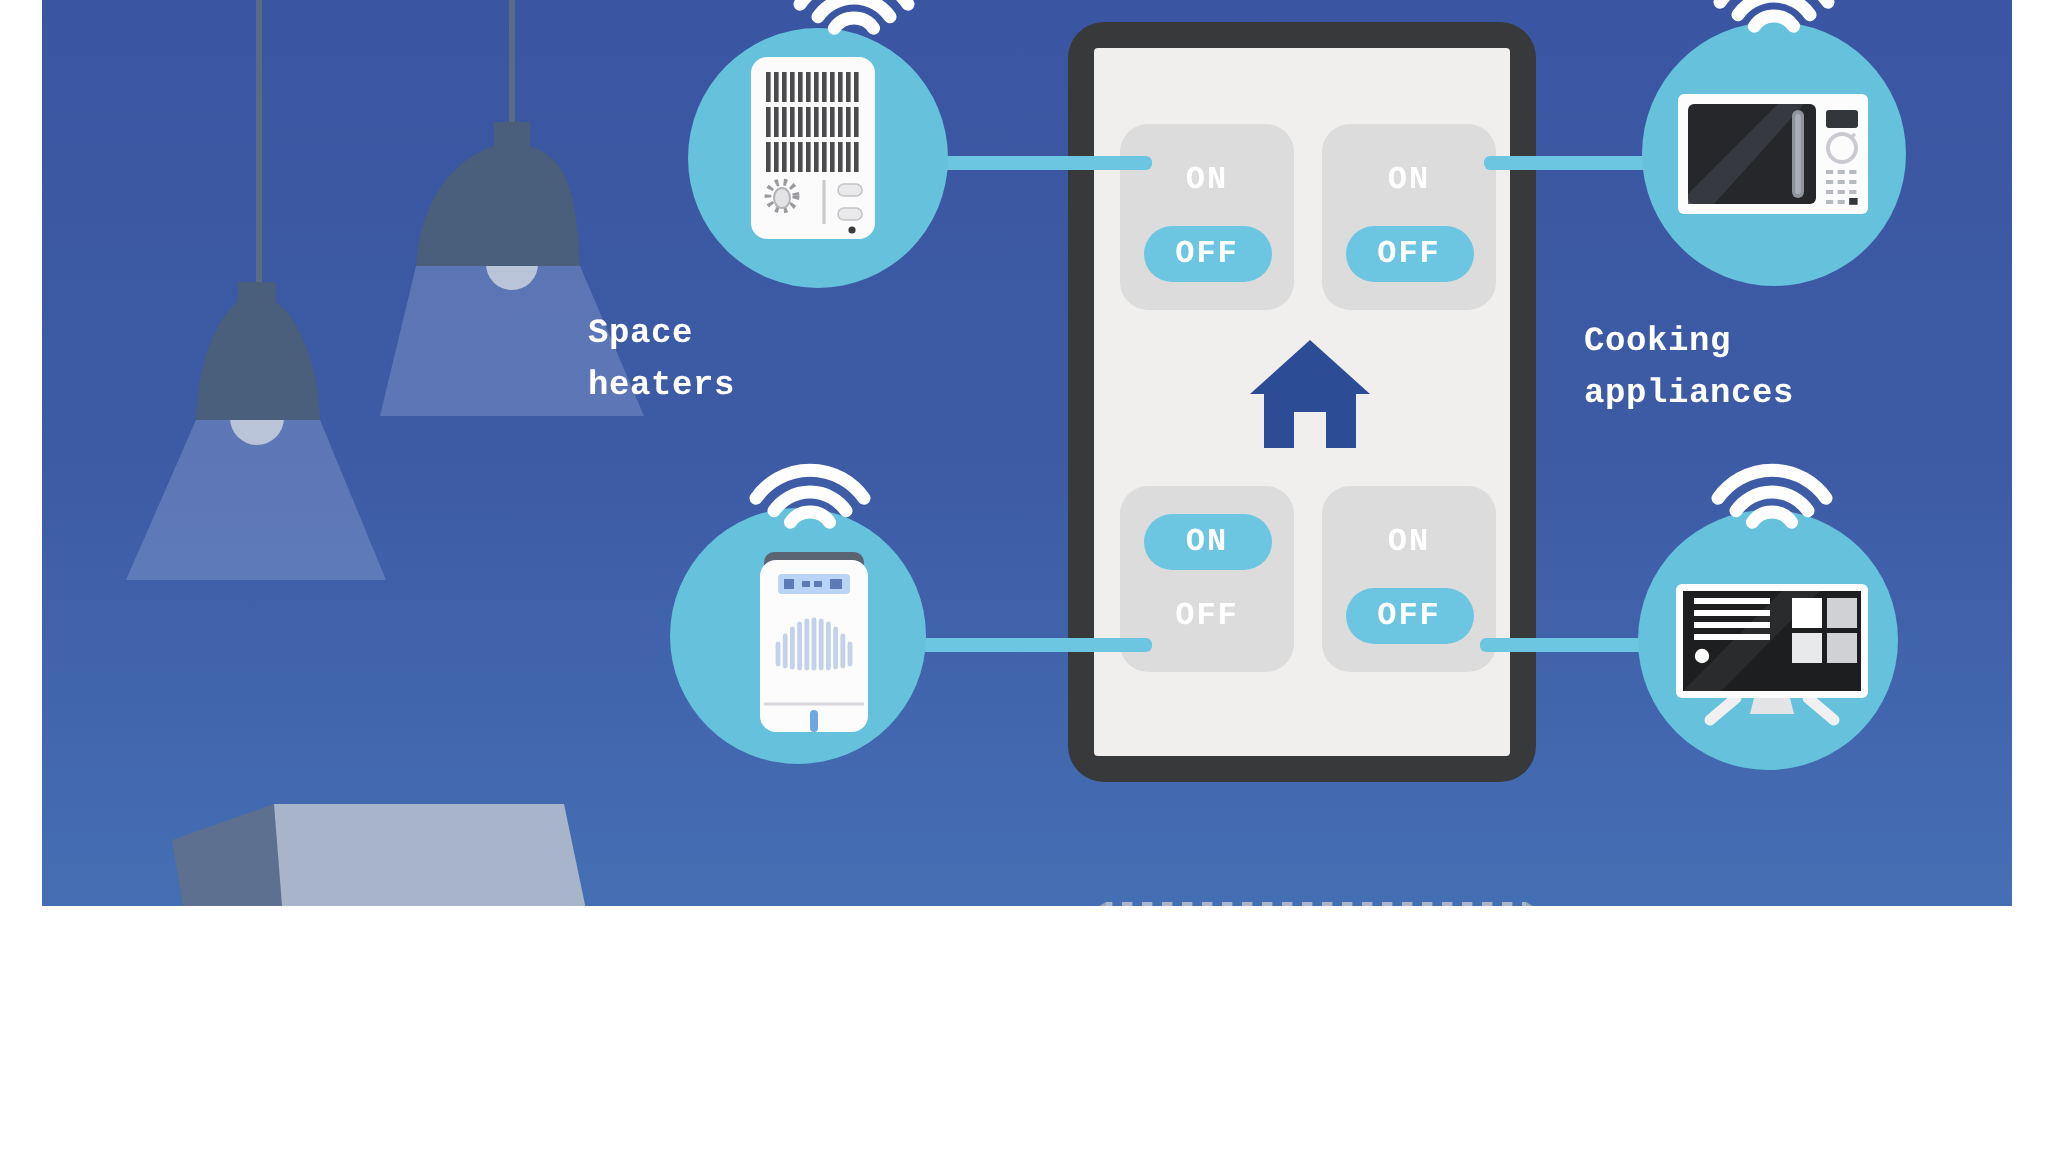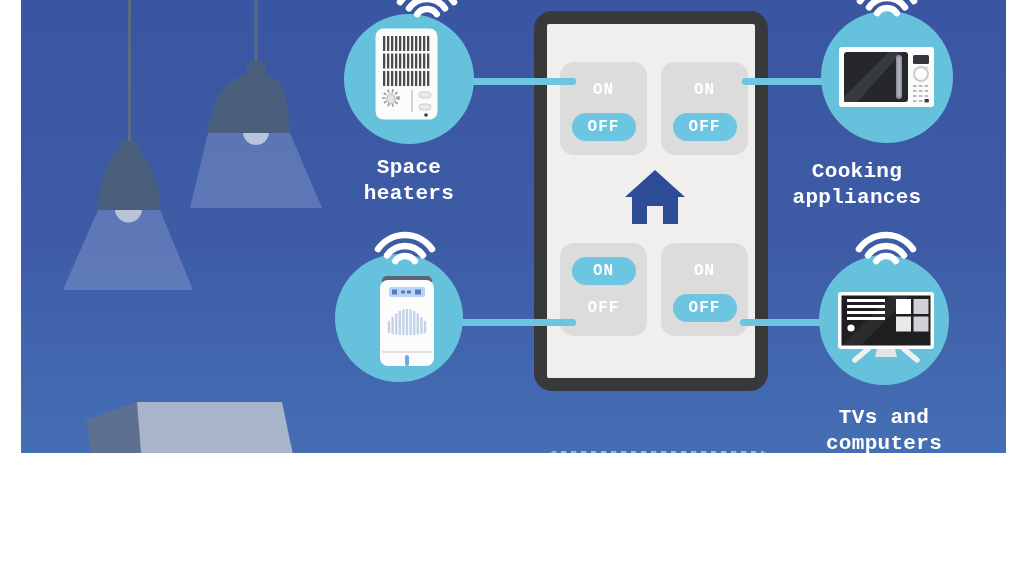--- a/index.html
+++ b/index.html
@@ -45,26 +45,26 @@
   .conn-br{left:740px;top:319px;width:86px;}
   
   .device-circle{position:absolute;border-radius:50%;background:var(--circle-blue);z-index:6;}
   .circ-tl{left:344px;top:14px;width:130px;height:130px;}
   .circ-tr{left:821px;top:11px;width:132px;height:132px;}
   .circ-bl{left:335px;top:254px;width:128px;height:128px;}
   .circ-br{left:819px;top:255px;width:130px;height:130px;}
   .wifi{position:absolute;z-index:6;}
   .icon-svg{position:absolute;z-index:7;}
   .device-label{
-    position:absolute;width:230px;text-align:center;z-index:8;
-    color:var(--label-color);font-size:21px;line-height:26px;font-weight:700;
+    position:absolute;width:230px;text-align:left;z-index:8;
+    color:var(--label-color);font-size:17px;line-height:26px;font-weight:700;
     letter-spacing:0.3px;white-space:pre-line;
   }
   .lbl-tl{left:294px;top:155px;}
-  .lbl-tr{left:742px;top:159px;}
+  .lbl-tr{left:792px;top:159px;}
   .lbl-bl{left:292px;top:403px;}
   .lbl-br{left:769px;top:405px;}
   .deco{z-index:1;}
 </style>
 </head>
 <body>
 
 <div class="stage">
 
   <div class="scene"></div>
@@ -254,16 +254,14 @@
     <rect x="58" y="7" width="15" height="15" fill="#ffffff"></rect>
     <rect x="75.5" y="7" width="15" height="15" fill="#cfd1d4"></rect>
     <rect x="58" y="24.5" width="15" height="15" fill="#e8e9ea"></rect>
     <rect x="75.5" y="24.5" width="15" height="15" fill="#cfd1d4"></rect>
   </svg>
 
   <div class="device-label lbl-tl">Space
 heaters</div>
   <div class="device-label lbl-tr">Cooking
 appliances</div>
-  <div class="device-label lbl-br">TVs and
-computers</div>
 
 </div>
 
 </body></html>

